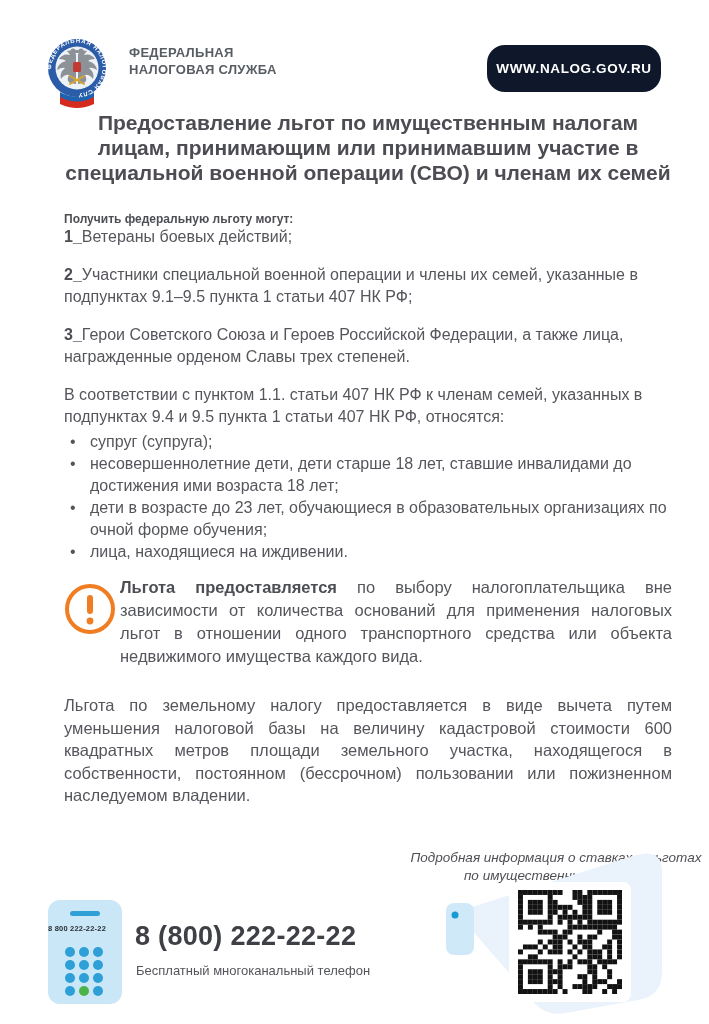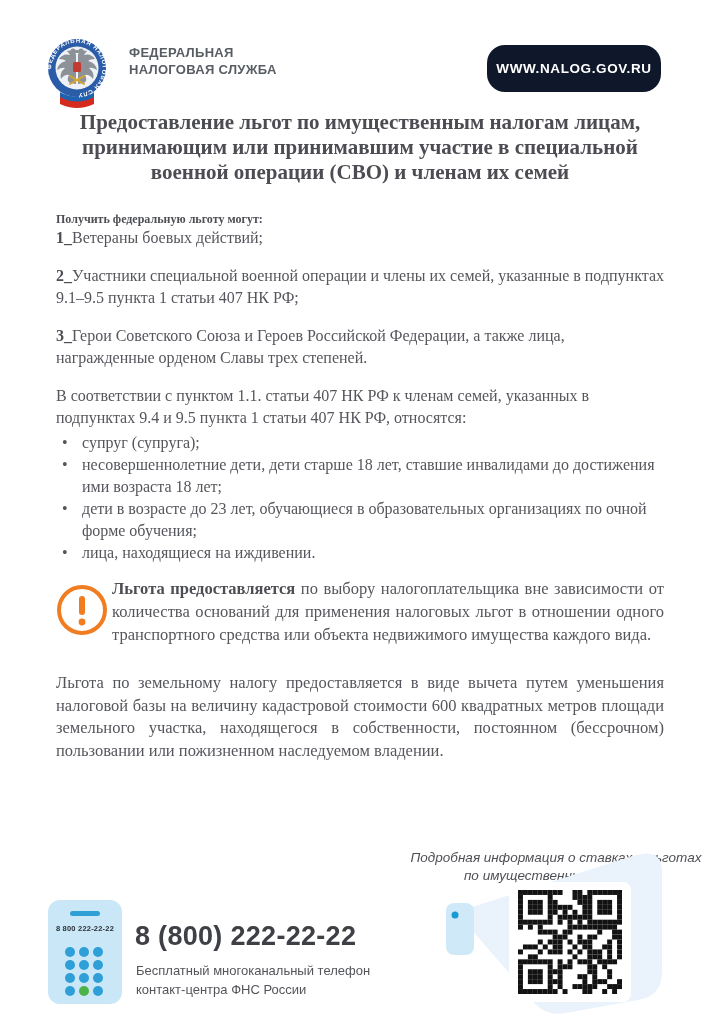--- a/index.html
+++ b/index.html
@@ -25,21 +25,21 @@
     position:absolute; left:487px; top:45px;
     width:174px; height:47px; border:none;
     border-radius:18px; background:#0f172a;
     color:#ffffff; font-family:"Liberation Sans", sans-serif;
     font-size:13.5px; font-weight:600; letter-spacing:0.6px;
     display:flex; align-items:center; justify-content:center;
     cursor:pointer;
   }
 
   
-  .content { position:absolute; left:56px; top:110px; width:608px;font-family:Liberation Serif, serif; }
+  .content { position:absolute; left:64px; top:110px; width:608px; }
   .doc-title {
     font-size:21px; line-height:25px; font-weight:700;
     color:#4c4c53; text-align:center; margin-bottom:27px;
   }
   .section-heading {
     font-size:12px; font-weight:700; color:#4d4e54; 
   }
   .num-item { font-size:16px; line-height:22px; margin-bottom:16px; }
   .num-item .marker { font-weight:700; color:#4d4e54; }
   .intro-par { font-size:16px; line-height:22px; margin-bottom:3px; }
@@ -84,21 +84,21 @@
   .phone-illustration {
     position:absolute; left:48px; top:900px;
     width:74px; height:104px; border-radius:12px; background:#c9e7f7;
   }
   .phone-speaker {
     position:absolute; left:22px; top:11px; width:30px; height:5px;
     border-radius:3px; background:#2f9fd8;
   }
   .phone-mini-label {
     position:absolute; left:0; top:24px; width:100%;
-    font-size:7.5px; font-weight:700; color:#2a2f36; text-align:center;
+    font-size:7.5px; font-weight:700; color:#2a2f36; 
     letter-spacing:0.2px;
   }
   .keypad {
     position:absolute; left:17px; top:47px;
     display:grid; grid-template-columns:repeat(3,10px);
     grid-auto-rows:10px; column-gap:4px; row-gap:3px;
   }
   .keypad i { display:block; width:10px; height:10px; border-radius:50%; background:#2f9fd8; }
   .keypad i.green { background:#4db348; }
   .phone-number {
@@ -470,16 +470,15 @@
         <i></i>
         <i></i>
         <i class="green"></i>
         <i></i>
       </span>
   </div>
 
   <div class="phone-number">8 (800) 222-22-22</div>
   <div class="phone-caption">
     <div>Бесплатный многоканальный телефон</div>
-    <div>контакт-центра ФНС России</div>
   </div>
 
 </div>
 
 </body></html>

